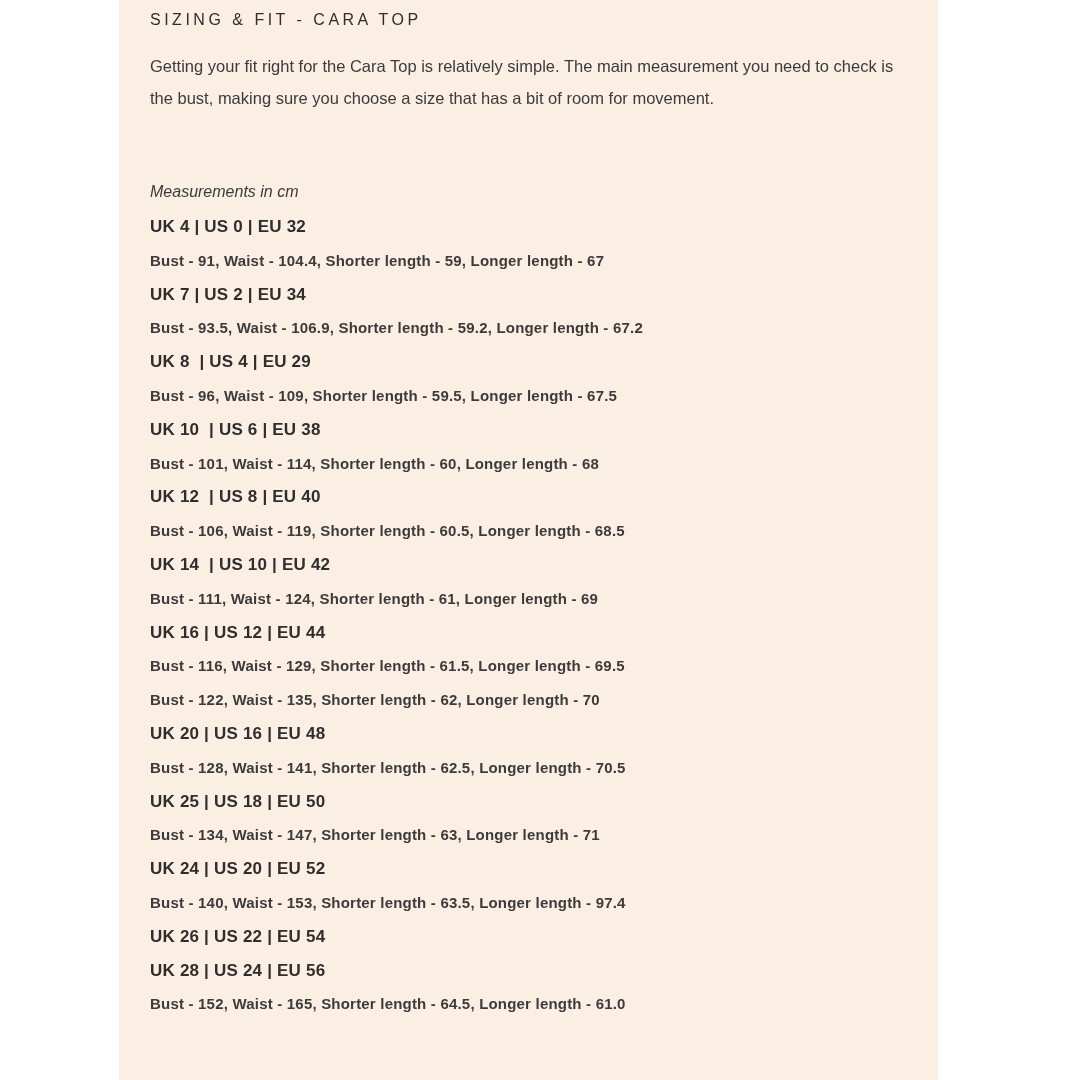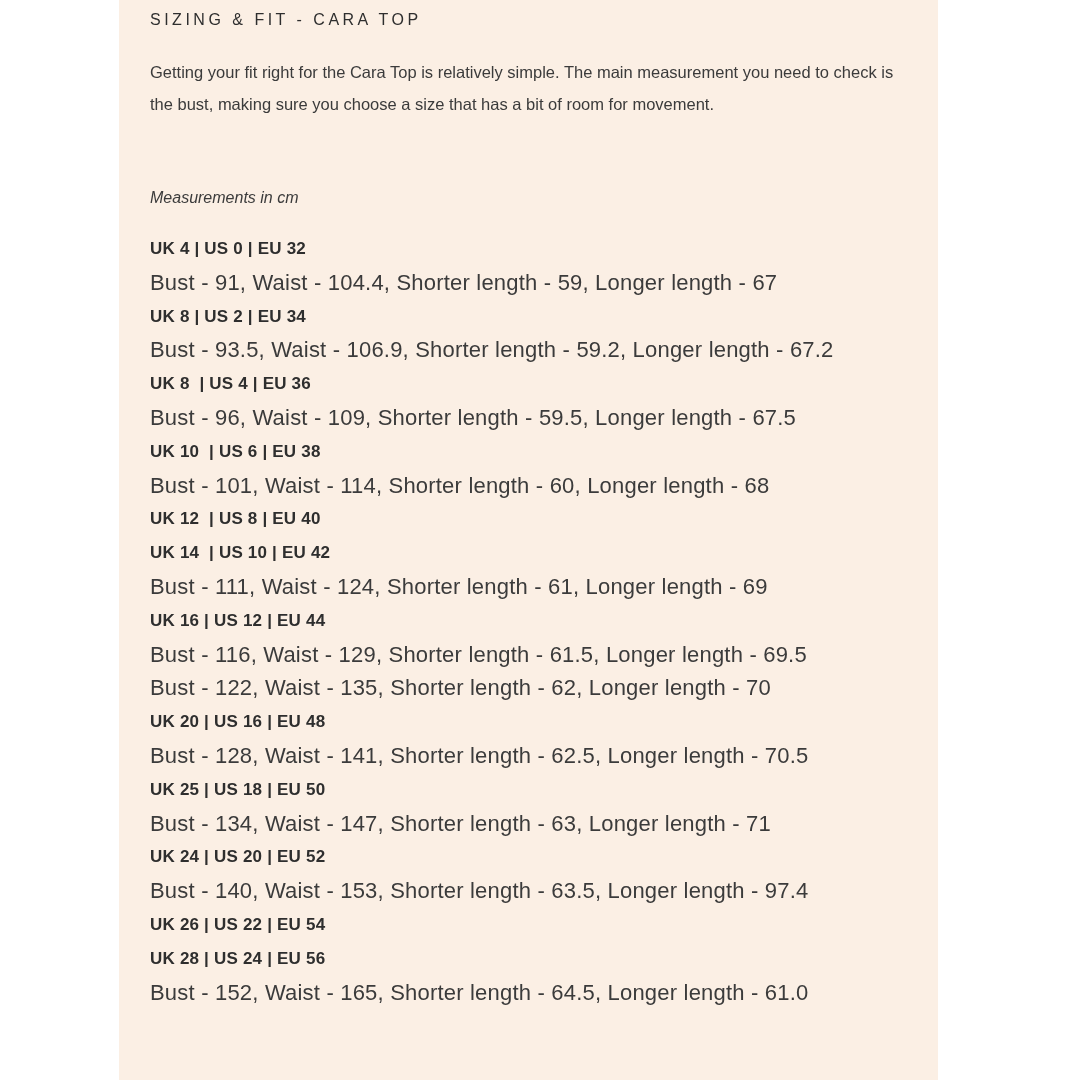--- a/index.html
+++ b/index.html
@@ -29,79 +29,80 @@
   }
   .title {
     font-size: 16px;
     line-height: 20px;
     font-weight: 500;
     letter-spacing: 3.5px;
     color: var(--heading-color, #333333);
     white-space: nowrap;
   }
   .intro {
-    margin-top: 26px;
+    margin-top: 20px;
     max-width: 745px;
     font-size: 16.5px;
     line-height: 32px;
     font-weight: 400;
   }
   .units-note {
     margin-top: 62px;
     font-size: 16px;
     line-height: 32px;
     font-style: italic;
   }
   .size-list {
-    margin-top: 18px;
+    margin-top: 2px;
   }
   .size-row { display: block; }
   .size-label {
     font-size: 17px;
     line-height: 33.8px;
     font-weight: 700;
     color: var(--heading-color, #2e2e2e);
     white-space: pre-wrap;
     letter-spacing: 0.2px;
   }
   .size-measurements {
-    font-size: 22px;
+    font-size: 15px;
     line-height: 33.8px;
-    font-weight: 400;
+    font-weight: 700;
     letter-spacing: 0.2px;
     white-space: pre-wrap;
   }
 </style>
 </head>
 <body>
 
 <div class="page">
   <div class="panel">
     <h1 class="title">SIZING &amp; FIT - CARA TOP</h1>
     <p class="intro">Getting your fit right for the Cara Top is relatively simple. The main measurement you need to check is the bust, making sure you choose a size that has a bit of room for movement.</p>
     <p class="units-note">Measurements in cm</p>
     <div class="size-list" id="size-list">
         <div class="size-row">
           <div class="size-label">UK 4 | US 0 | EU 32</div>
           <div class="size-measurements">Bust - 91, Waist - 104.4, Shorter length - 59, Longer length - 67</div>
         </div>
         <div class="size-row">
-          <div class="size-label">UK 8 | US 2 | EU 34</div>
+          <div class="size-label">UK 7 | US 2 | EU 34</div>
           <div class="size-measurements">Bust - 93.5, Waist - 106.9, Shorter length - 59.2, Longer length - 67.2</div>
         </div>
         <div class="size-row">
-          <div class="size-label">UK 8  | US 4 | EU 36</div>
+          <div class="size-label">UK 8  | US 4 | EU 29</div>
           <div class="size-measurements">Bust - 96, Waist - 109, Shorter length - 59.5, Longer length - 67.5</div>
         </div>
         <div class="size-row">
           <div class="size-label">UK 10  | US 6 | EU 38</div>
           <div class="size-measurements">Bust - 101, Waist - 114, Shorter length - 60, Longer length - 68</div>
         </div>
         <div class="size-row">
           <div class="size-label">UK 12  | US 8 | EU 40</div>
+          <div class="size-measurements">Bust - 106, Waist - 119, Shorter length - 60.5, Longer length - 68.5</div>
         </div>
         <div class="size-row">
           <div class="size-label">UK 14  | US 10 | EU 42</div>
           <div class="size-measurements">Bust - 111, Waist - 124, Shorter length - 61, Longer length - 69</div>
         </div>
         <div class="size-row">
           <div class="size-label">UK 16 | US 12 | EU 44</div>
           <div class="size-measurements">Bust - 116, Waist - 129, Shorter length - 61.5, Longer length - 69.5</div>
         </div>
         <div class="size-row">

